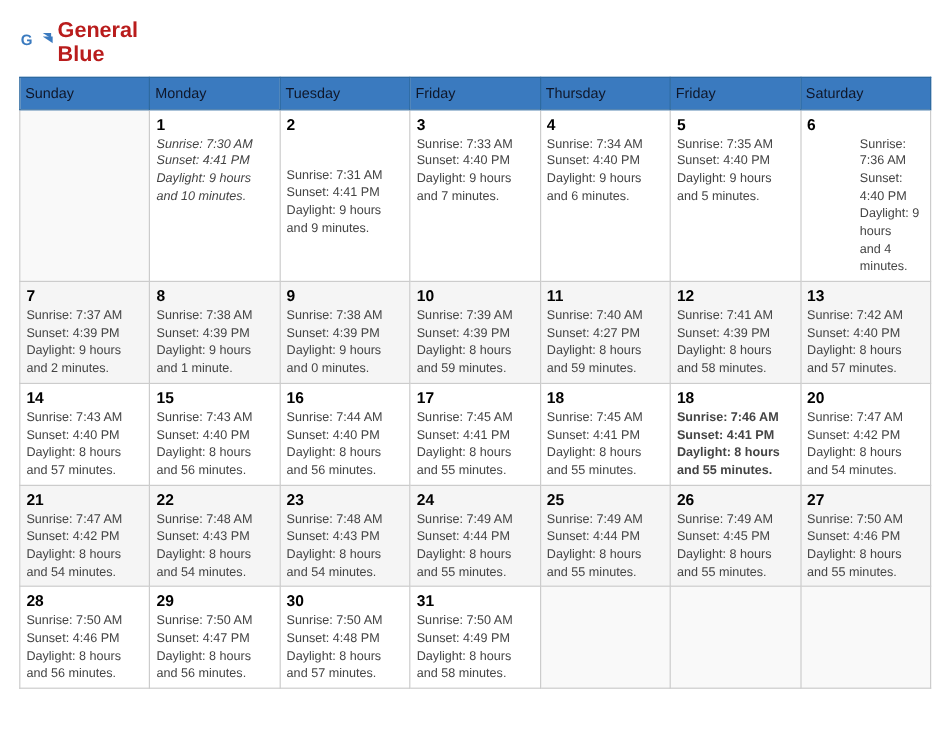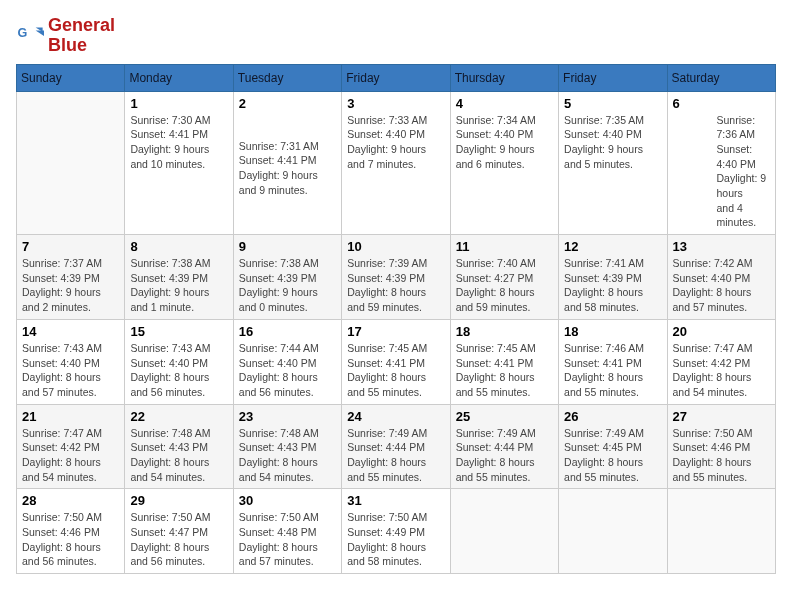--- a/index.html
+++ b/index.html
@@ -117,21 +117,21 @@
         <th>Thursday</th>
         <th>Friday</th>
         <th>Saturday</th>
       </tr>
   </thead>
   <tbody>
   <tr>
         <td class="empty-cell"></td>
         <td>
           <span class="day-num">1</span>
-          <div class="day-info" style="white-space: pre-line;">Sunrise: 7:30 AM
+          <div class="day-info" style="white-space: pre-line; font-style: italic;">Sunrise: 7:30 AM
 Sunset: 4:41 PM
 Daylight: 9 hours
 and 10 minutes.</div>
         </td>
         <td>
           <span class="day-num">2</span>
           <div class="day-info" style="white-space: pre-line; margin-top: 28px;">Sunrise: 7:31 AM
 Sunset: 4:41 PM
 Daylight: 9 hours
 and 9 minutes.</div>
@@ -247,21 +247,21 @@
         </td>
         <td>
           <span class="day-num">18</span>
           <div class="day-info" style="white-space: pre-line;">Sunrise: 7:45 AM
 Sunset: 4:41 PM
 Daylight: 8 hours
 and 55 minutes.</div>
         </td>
         <td>
           <span class="day-num">18</span>
-          <div class="day-info" style="white-space: pre-line;">Sunrise: 7:46 AM
+          <div class="day-info" style="white-space: pre-line; font-weight: bold;">Sunrise: 7:46 AM
 Sunset: 4:41 PM
 Daylight: 8 hours
 and 55 minutes.</div>
         </td>
         <td>
           <span class="day-num">20</span>
           <div class="day-info" style="white-space: pre-line;">Sunrise: 7:47 AM
 Sunset: 4:42 PM
 Daylight: 8 hours
 and 54 minutes.</div>

